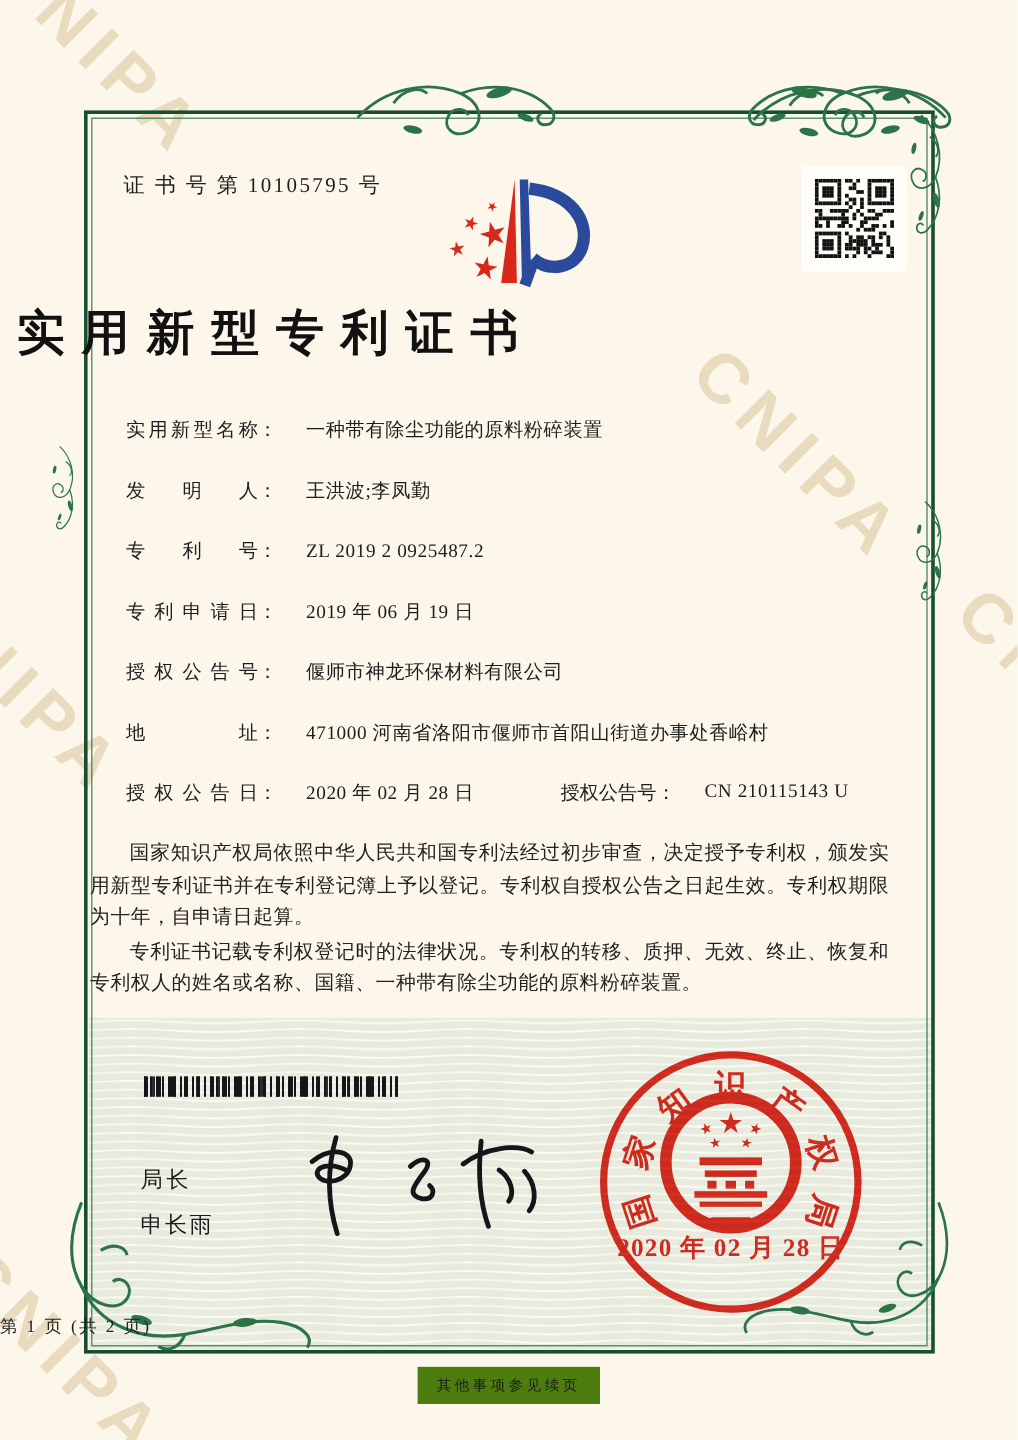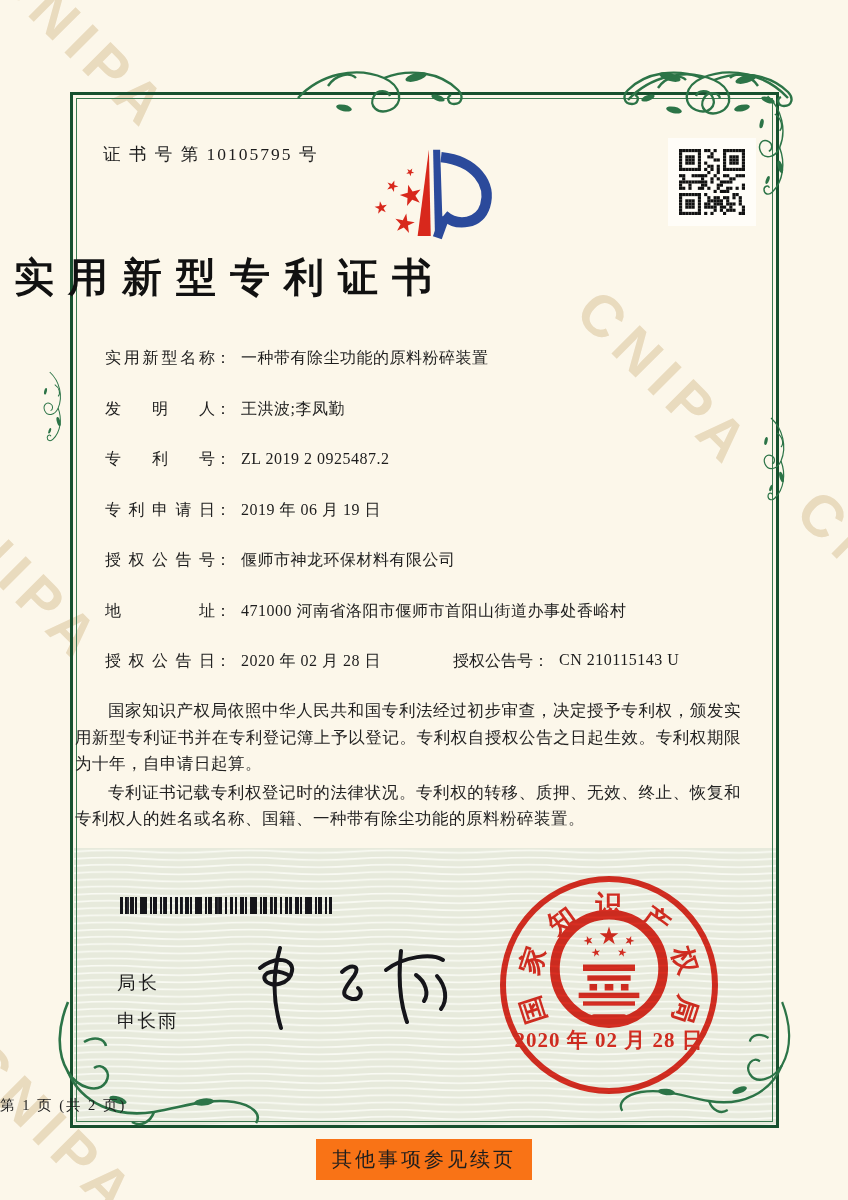--- a/index.html
+++ b/index.html
@@ -28,21 +28,21 @@
   .qr-box{left:668px;top:138px;width:88px;height:88px;background:#fffdf8;}
   .qr-box svg{position:absolute;left:11px;top:11px;}
 
   .title{left:0;top:250px;width:848px;text-align:left;font-size:40px;font-weight:bold;
          letter-spacing:14px;text-indent:14px;color:#111;}
 
   .fields{left:105px;top:348px;width:660px;}
   .frow{display:flex;align-items:baseline;height:23px;margin-bottom:27.5px;font-size:16px;}
   .flabel{display:inline-block;width:110px;text-align:justify;text-align-last:justify;}
   .fcolon{margin-right:10px;}
-  .fval{letter-spacing:0.5px;}
+  .fval{letter-spacing:0.5px;margin-left:14px;}
   .fval.first{min-width:212px;}
   .grant2{display:flex;align-items:flex-start;}
 
   .paras{left:75px;top:698px;width:666px;font-size:16.5px;line-height:26.5px;
          text-align:justify;color:#222;}
   .paras p{margin:0 0 2px 0;text-indent:2em;letter-spacing:0.5px;}
 
   .barcode{left:120px;top:897px;width:215px;height:17px;
     background-image:
       repeating-linear-gradient(90deg,#15151a 0 2px,transparent 2px 5px),
@@ -55,22 +55,22 @@
 
   .seal{left:500px;top:876px;width:218px;height:218px;z-index:5;mix-blend-mode:multiply;opacity:.95;}
   .seal-ring{position:absolute;inset:0;border:6px solid #df2318;border-radius:50%;box-sizing:border-box;}
   .seal-ch{position:absolute;left:50%;top:50%;font-size:27px;font-weight:bold;color:#df2318;
            font-family:"Liberation Serif","DejaVu Serif",serif;}
   .seal-emblem{position:absolute;left:44px;top:30px;}
   .seal-date{position:absolute;left:0;top:150px;width:100%;text-align:center;font-size:21px;
              color:#df2318;letter-spacing:1px;font-weight:bold;}
 
   .page-ind{left:0;top:1096px;width:848px;text-align:left;font-size:14.5px;letter-spacing:2px;}
-  .footer-note{left:50%;top:1139px;transform:translateX(-50%);background:#f97316;
-               padding:7px 16px;font-size:20px;letter-spacing:3px;}
+  .footer-note{left:50%;top:1139px;transform:translateX(-50%);background:#4d7c0f;
+               padding:7px 16px;font-size:12px;letter-spacing:3px;}
 </style>
 </head>
 <body>
 
 <svg class="abs band" width="704" height="278">
   <defs>
     <pattern id="waves" width="140" height="7.2" patternUnits="userSpaceOnUse">
       <rect width="140" height="7.2" fill="#e7eadc"></rect>
       <path d="M0 3.6 Q35 1.2 70 3.6 T140 3.6" fill="none" stroke="#f9faf3" stroke-width="1.6"></path>
     </pattern>

